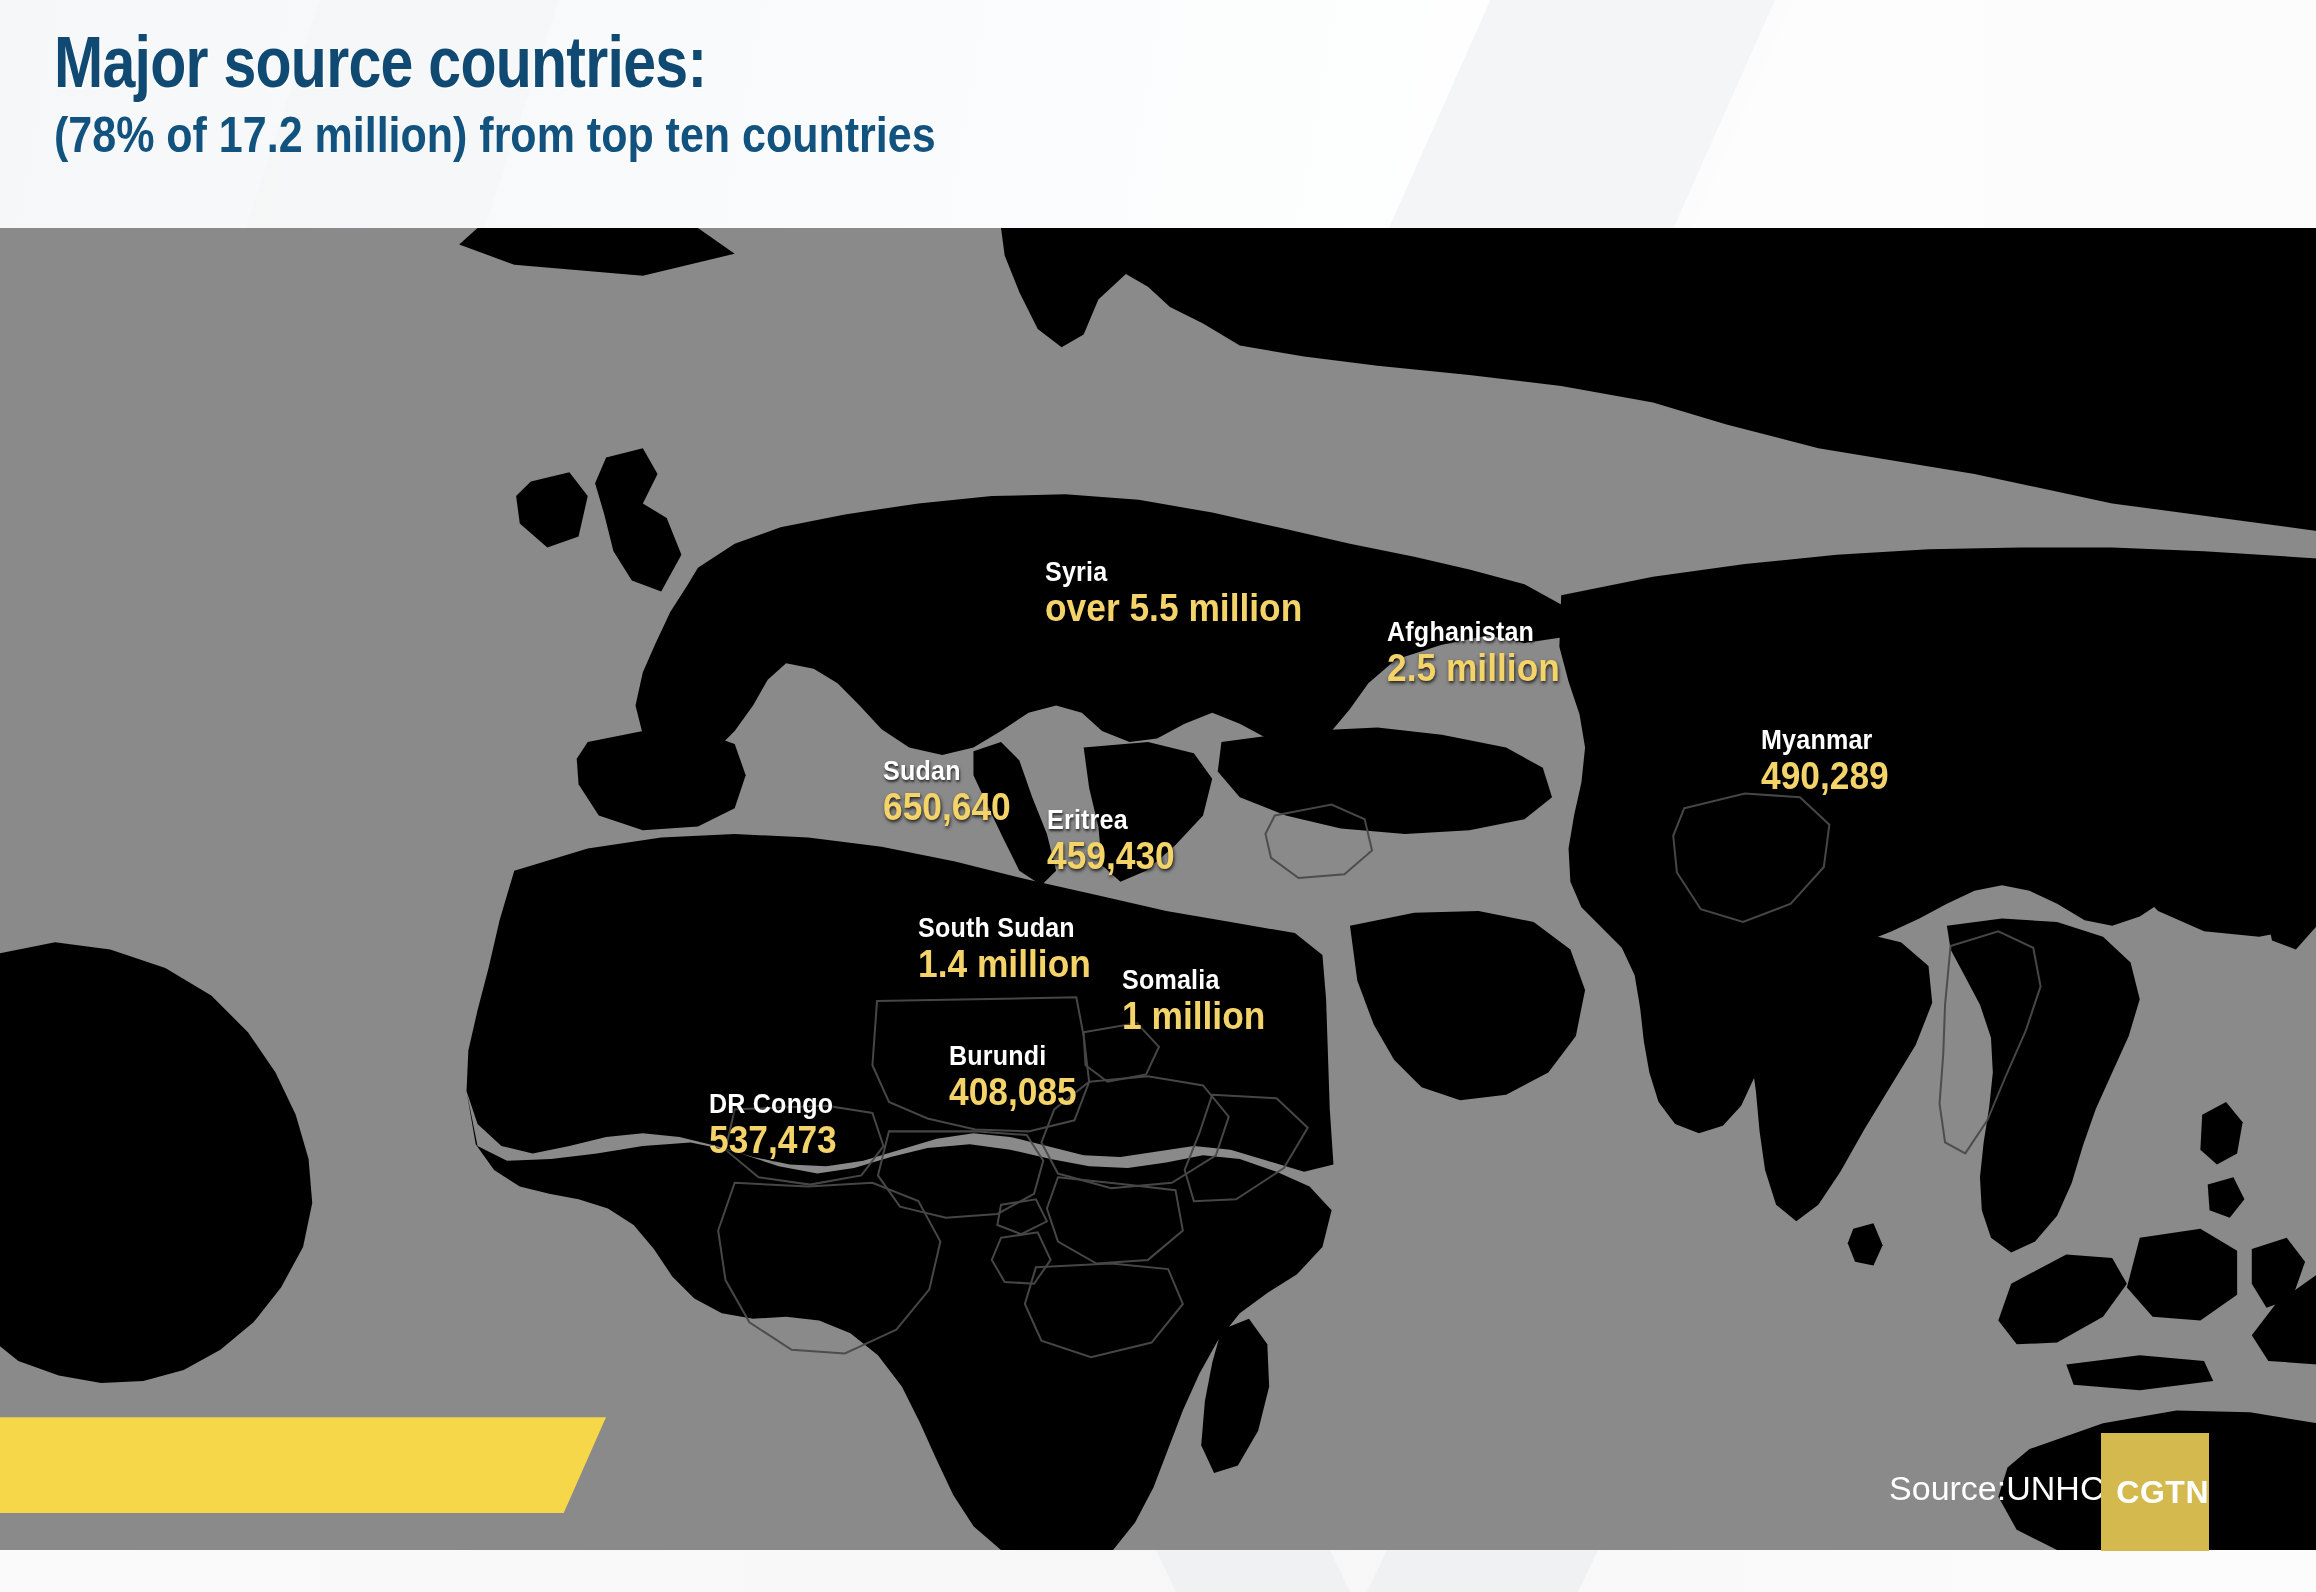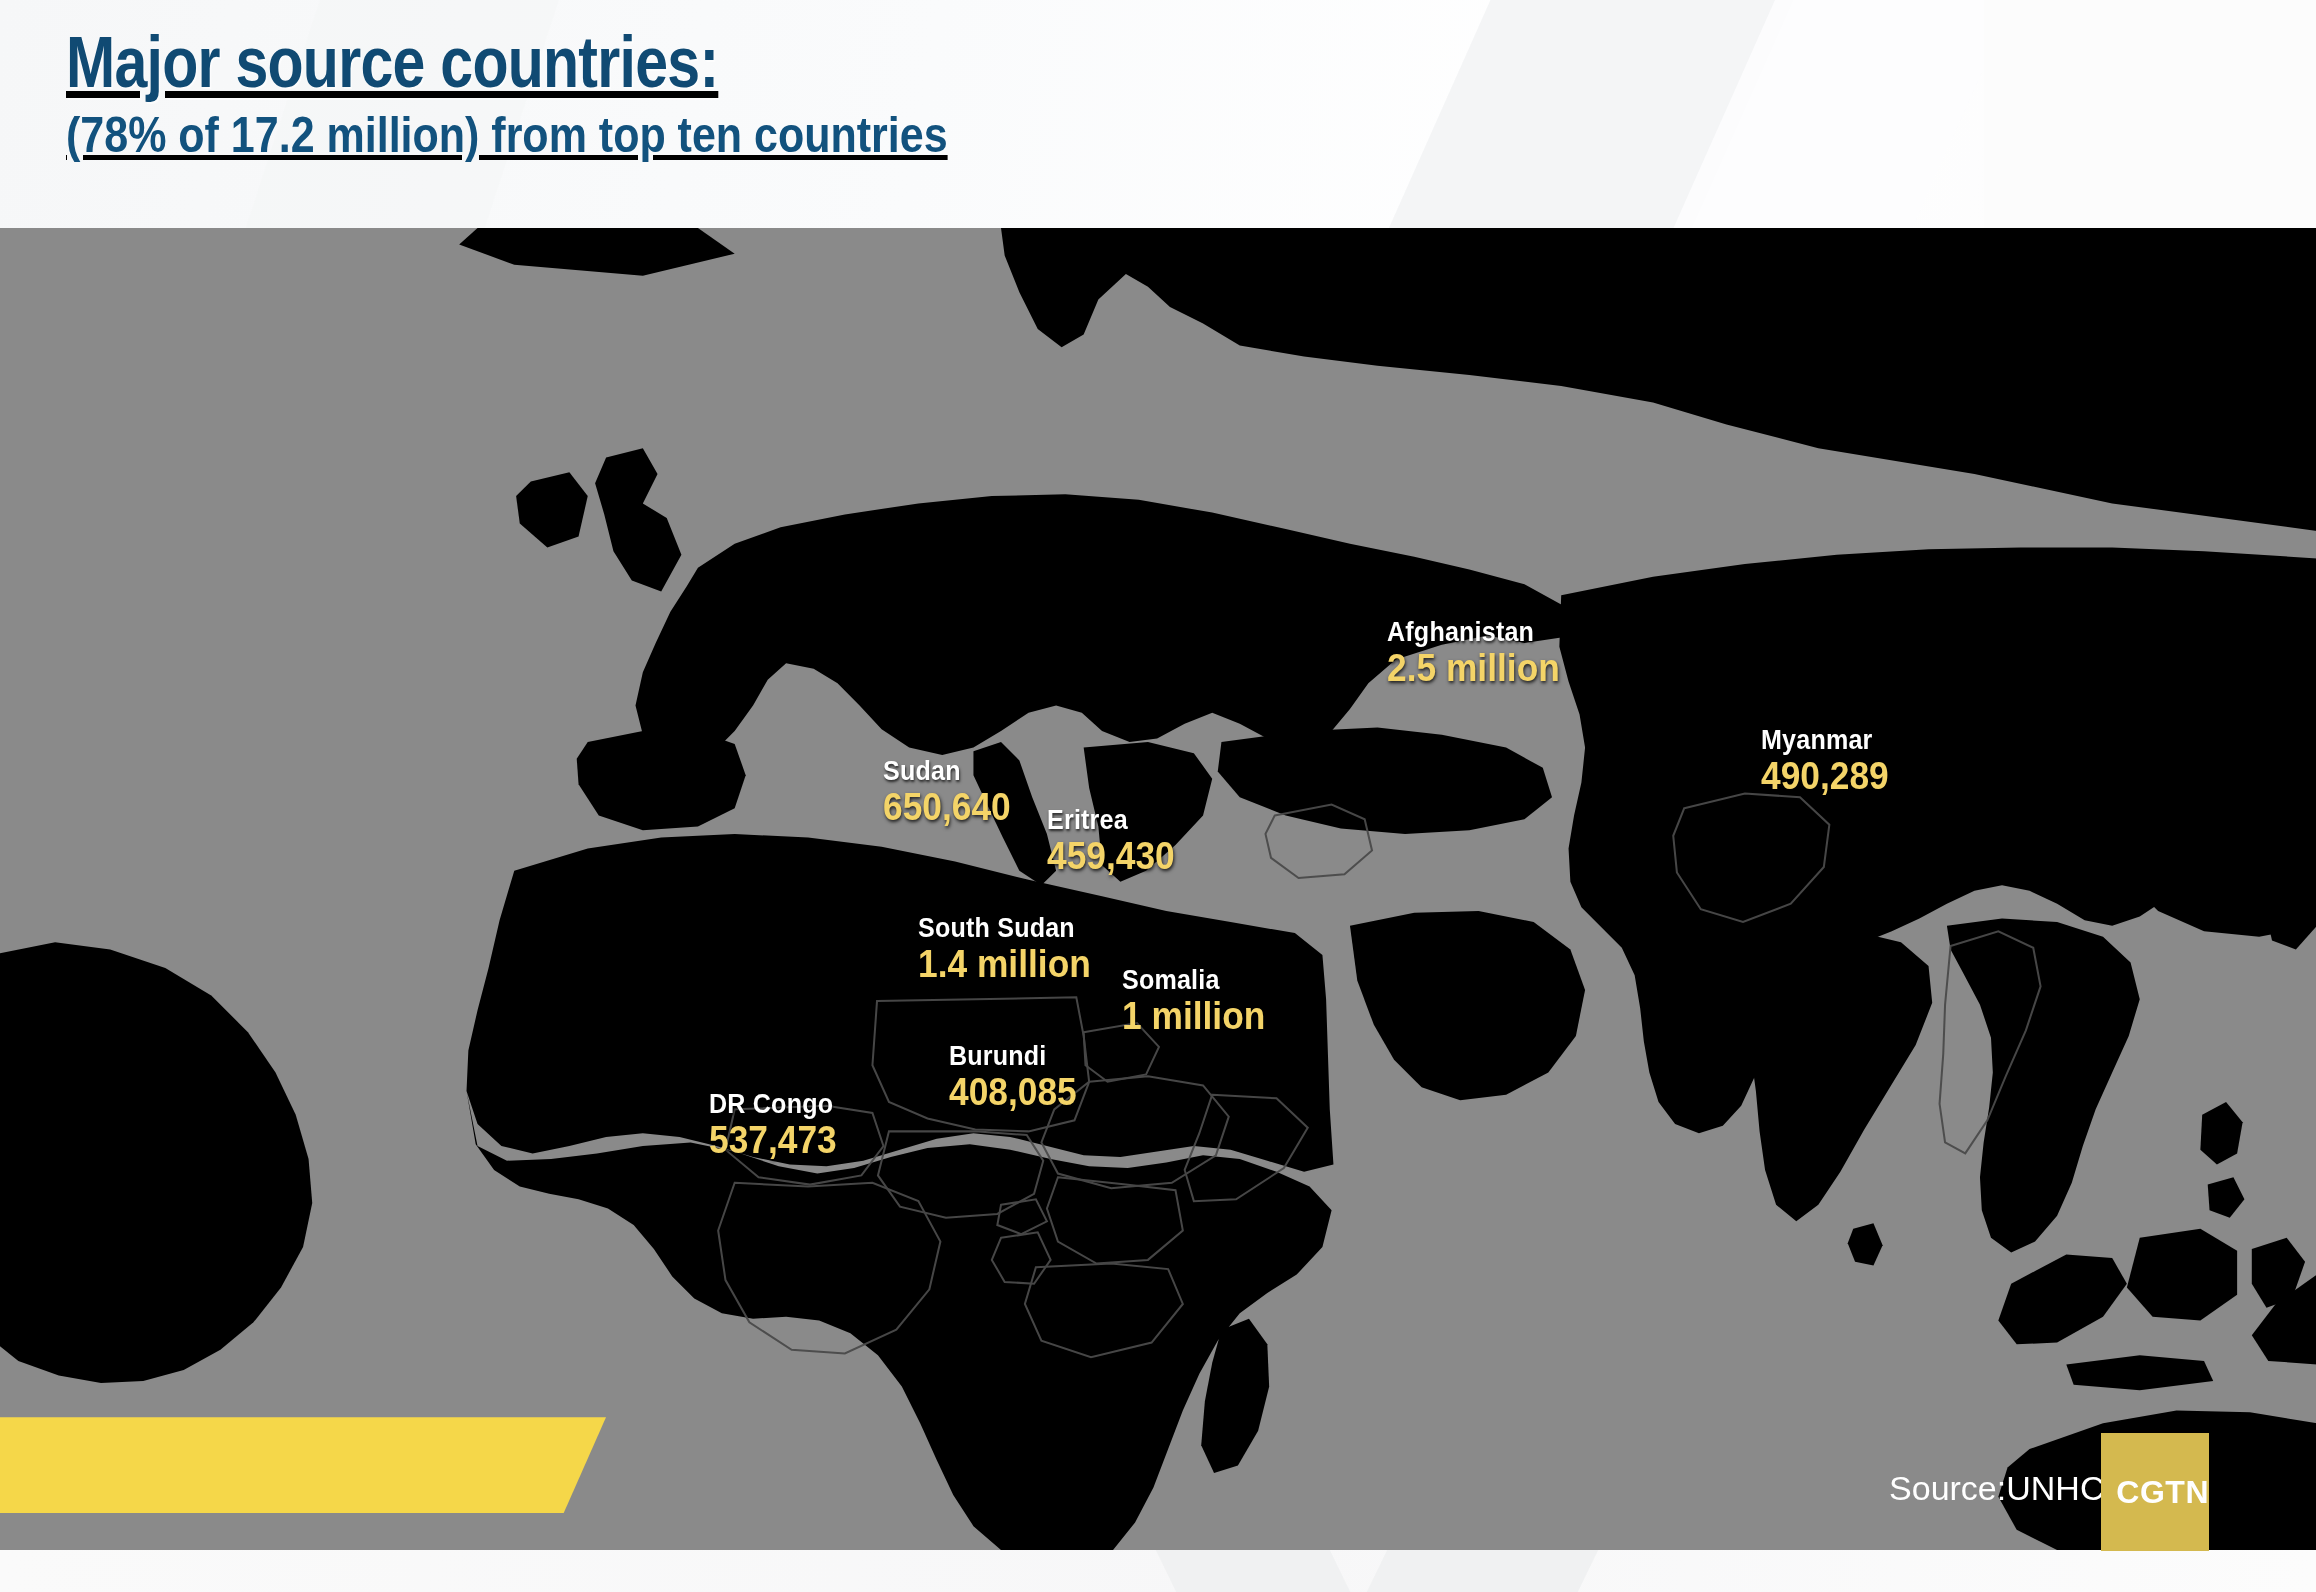--- a/index.html
+++ b/index.html
@@ -15,21 +15,21 @@
     position:absolute; left:0; top:0; width:2317px; height:228px;
     background:linear-gradient(100deg,#f6f7f8 0%,#fafbfc 40%,#ffffff 70%,#fbfbfc 100%);
     overflow:hidden;
   }
   .hdr-shape { position:absolute; background:#f0f1f3; opacity:.85; }
   .hdr-s1 { left:1433px; top:-110px; width:303px; height:478px; transform:skewX(-24deg); background:#f2f3f5; }
   .hdr-s2 { left:1726px; top:-147px; width:239px; height:514px; transform:skewX(-24deg); background:#fdfdfe; }
   .hdr-s3 { left:1984px; top:-37px; width:386px; height:349px; background:#fbfbfc; }
   .hdr-s4 { left:275px;  top:-55px;  width:239px; height:386px; transform:skewX(-18deg); background:#f4f5f6; opacity:.55; }
 
-  #title-block { position:absolute; left:66px; top:26px; z-index:4;text-decoration:underline; }
+  #title-block { position:absolute; left:54px; top:26px; z-index:4; }
   #main-title {
     font-family:"Liberation Sans", sans-serif;
     font-size:72px; font-weight:bold; line-height:1.0;
     color:#104a73; letter-spacing:-0.9px;
     transform:scaleX(0.82); transform-origin:left center;
     white-space:nowrap;
     text-shadow:1.8px 1.8px 0 rgba(255,255,255,.6);
   }
   #sub-title {
     font-family:"Liberation Sans", sans-serif;
@@ -258,20 +258,24 @@
       <path d="M1128,1132 L1210,1128 L1272,1134 L1288,1172 L1254,1214 L1188,1230 L1134,1212 L1116,1172 Z"></path>
 
       <path d="M1834,632 L1900,616 L1960,620 L1992,650 L1986,696 L1950,736 L1898,756 L1852,742 L1826,702 L1822,662 Z"></path>
 
       <path d="M1388,640 L1450,628 L1486,644 L1494,678 L1464,704 L1414,708 L1384,686 L1378,660 Z"></path>
 
       <path d="M2124,782 L2176,766 L2214,784 L2222,826 L2206,874 L2184,924 L2164,972 L2140,1008 L2118,996 L2112,954 L2116,900 L2118,846 Z"></path>
     </g>
   </svg>
 
+  <div class="maplabel" style="left:1045px; top:331px;">
+    <span class="ml-name">Syria</span>
+    <span class="ml-val">over 5.5 million</span>
+  </div>
 
   <div class="maplabel" style="left:1387px; top:349px;margin-top:42px;">
     <span class="ml-name">Afghanistan</span>
     <span class="ml-val">2.5 million</span>
   </div>
 
   <div class="maplabel" style="left:1761px; top:499px;">
     <span class="ml-name">Myanmar</span>
     <span class="ml-val">490,289</span>
   </div>

